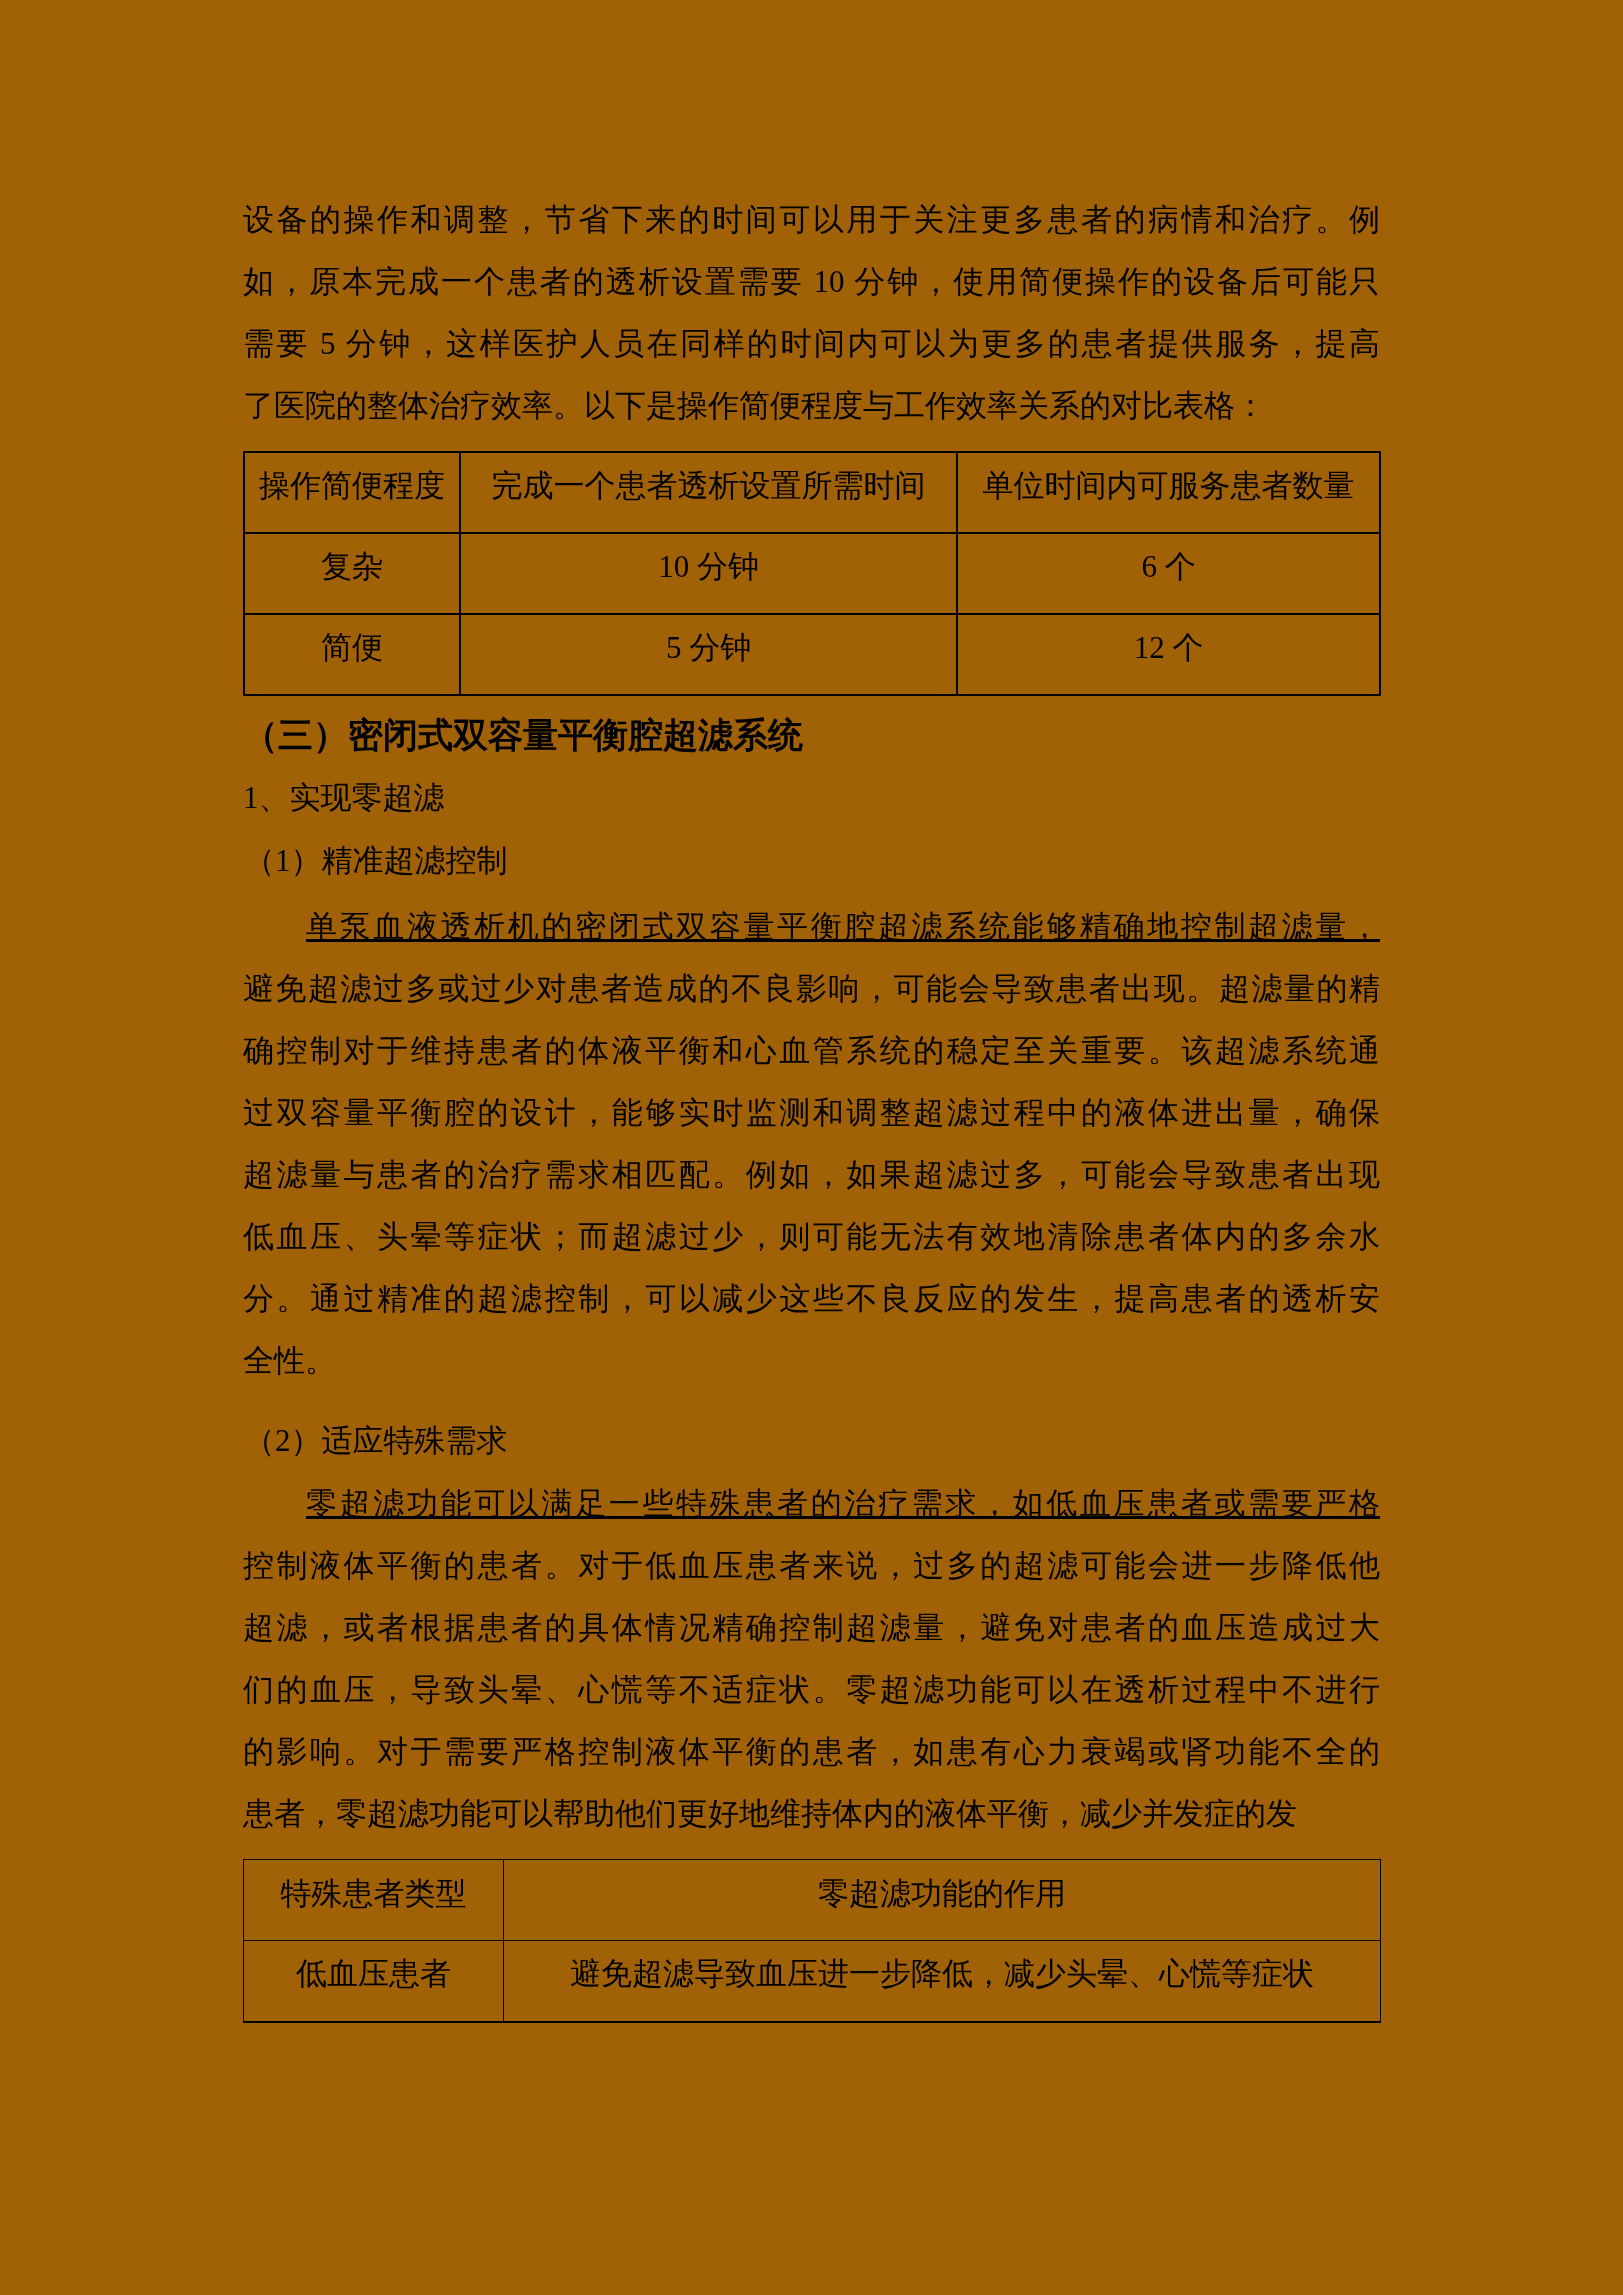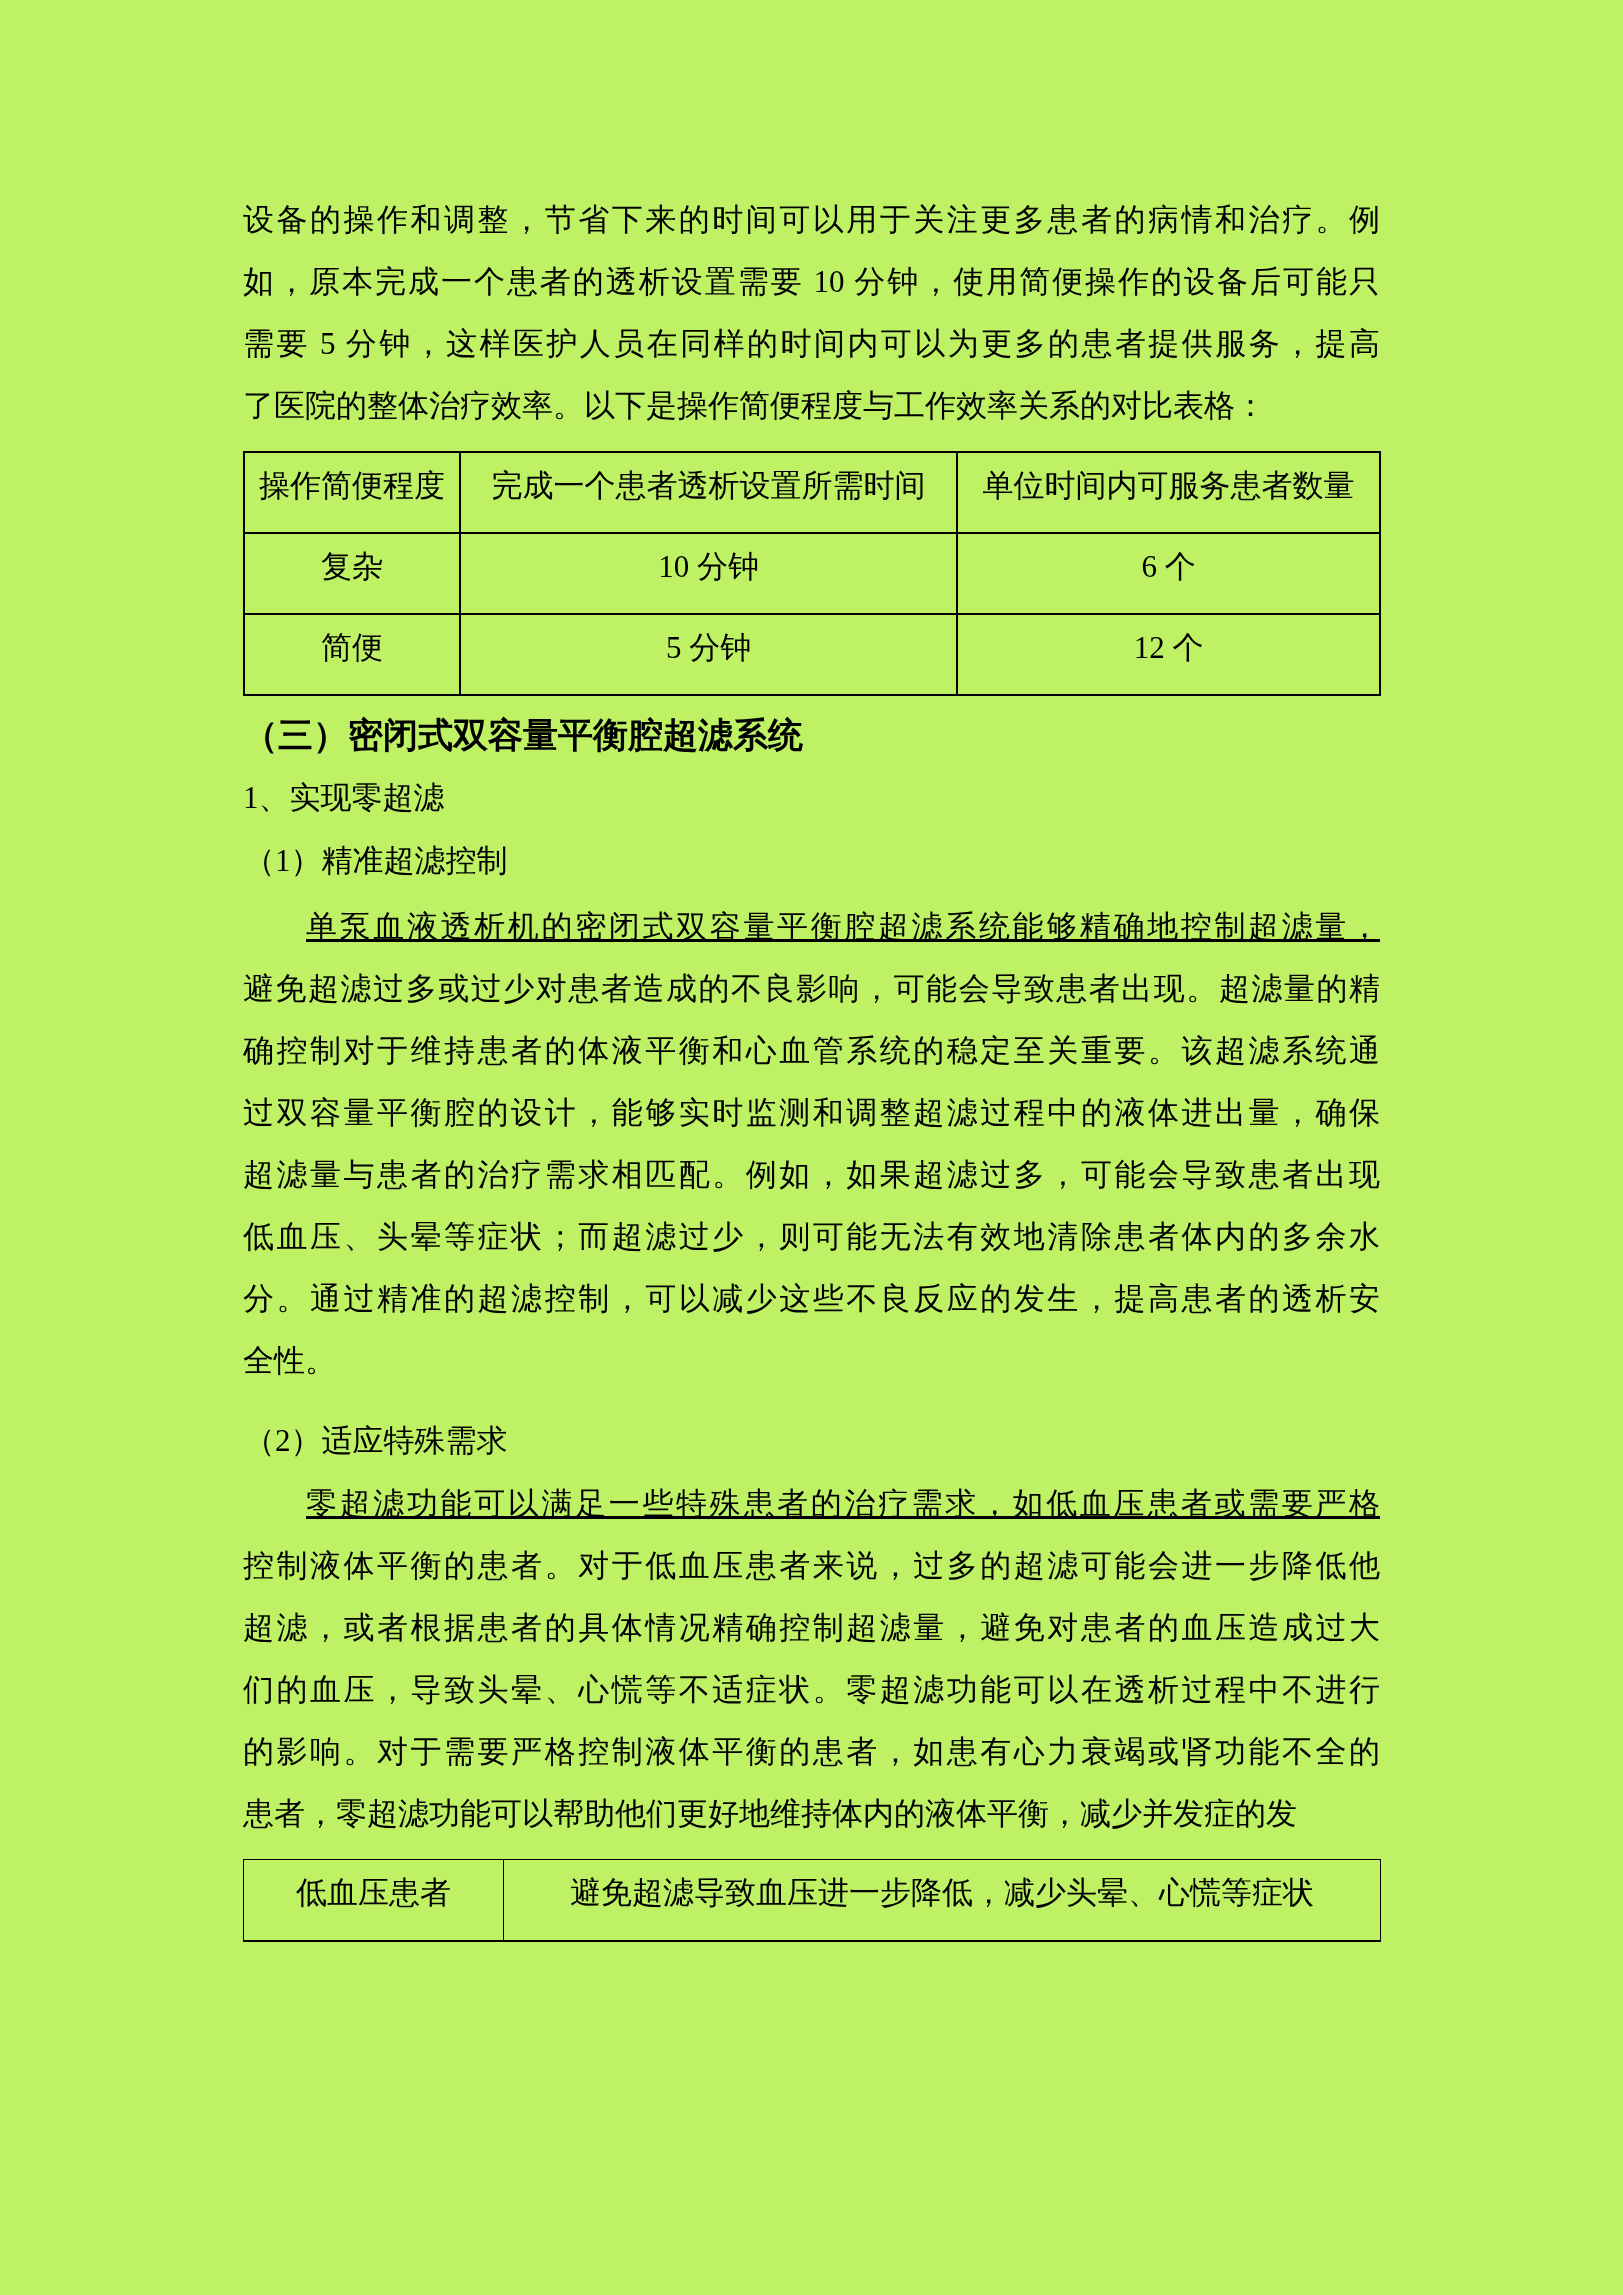--- a/index.html
+++ b/index.html
@@ -4,21 +4,21 @@
 <style>
   html, body {
     margin: 0;
     padding: 0;
     background: #ffffff;
   }
   .page {
     position: relative;
     width: 1623px;
     height: 2295px;
-    background: #bef264;
+    background: #a16207;
     color: #000000;
     font-family: "Liberation Serif", "DejaVu Serif", serif;
     overflow: hidden;
     box-sizing: border-box;
     padding: 0 243px;
   }
   .para { margin: 0; }
   .pline {
     height: 62px;
     line-height: 62px;
@@ -147,20 +147,24 @@
     <div class="pline">患者，零超滤功能可以帮助他们更好地维持体内的液体平衡，减少并发症的发</div>
   </div>
 
   <table class="t2">
     <colgroup>
       <col style="width:260px">
       <col style="width:877px">
     </colgroup>
     <tbody>
       <tr>
+        <th>特殊患者类型</th>
+        <th>零超滤功能的作用</th>
+      </tr>
+      <tr>
         <td>低血压患者</td>
         <td>避免超滤导致血压进一步降低，减少头晕、心慌等症状</td>
       </tr>
     </tbody>
   </table>
 
 </div>
 
 
 </body></html>

